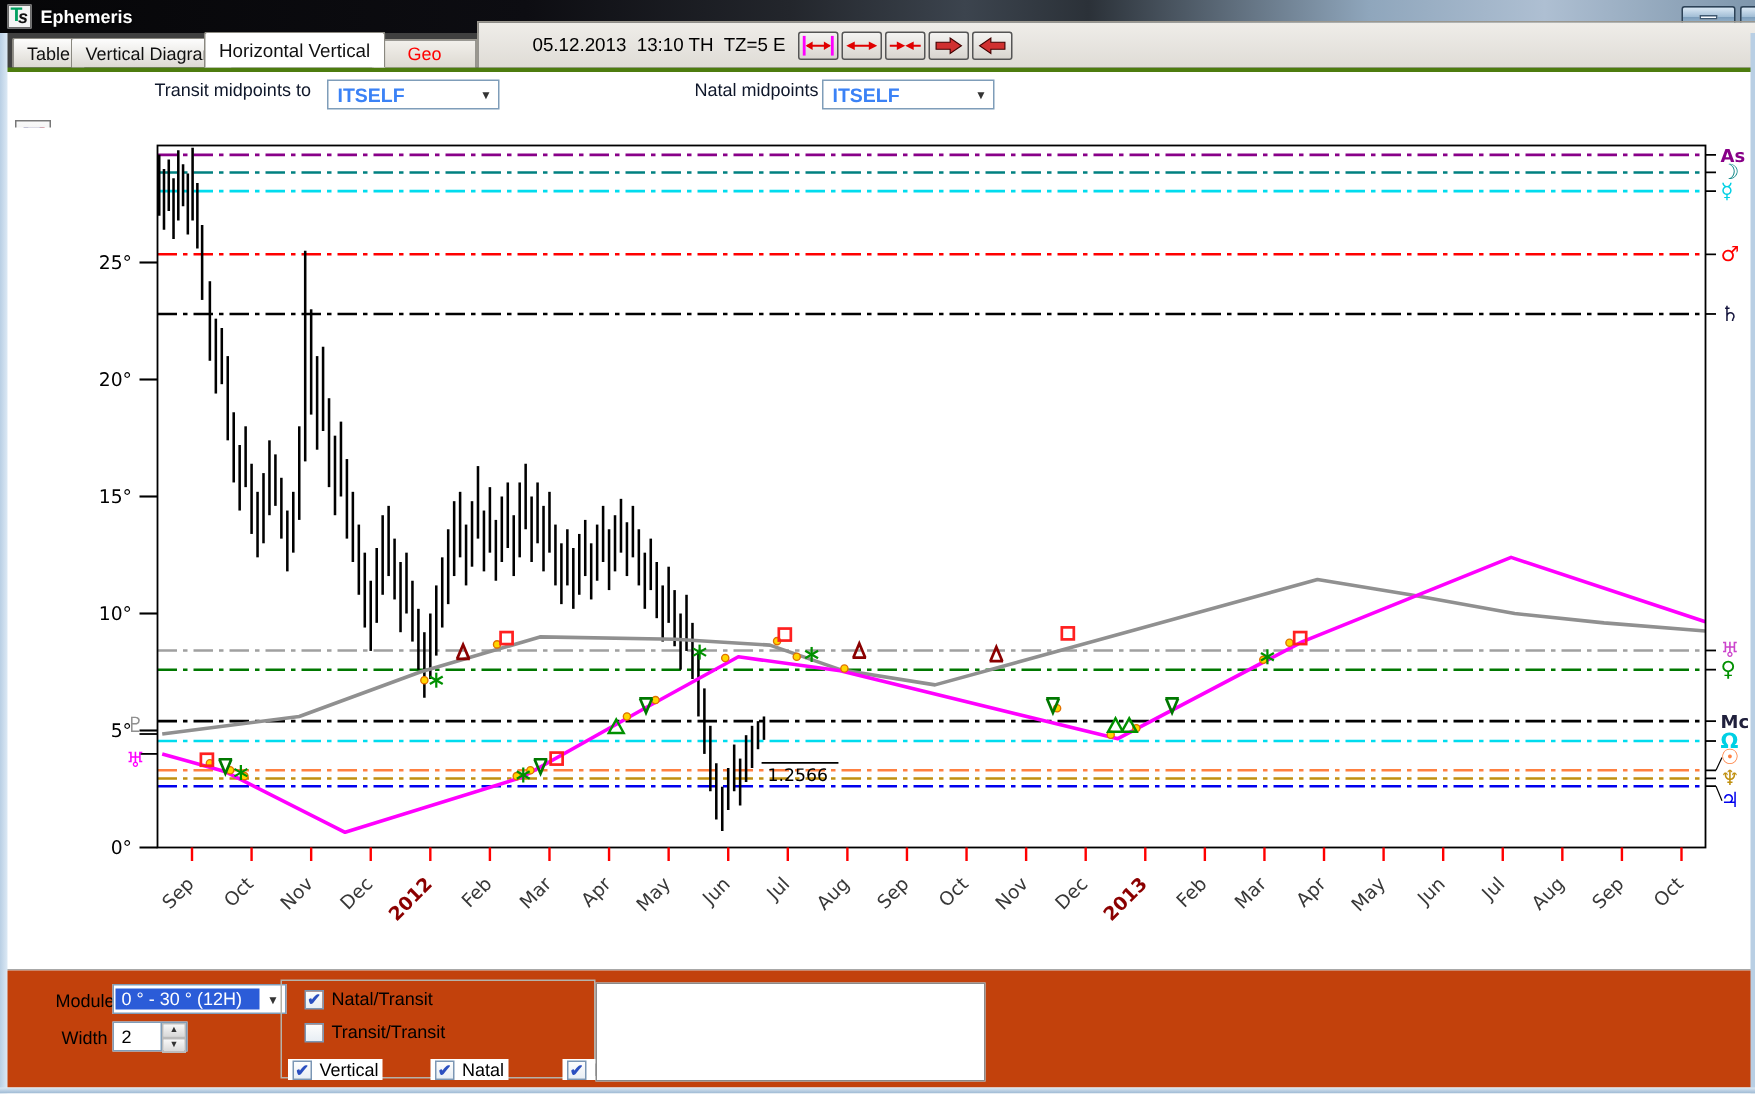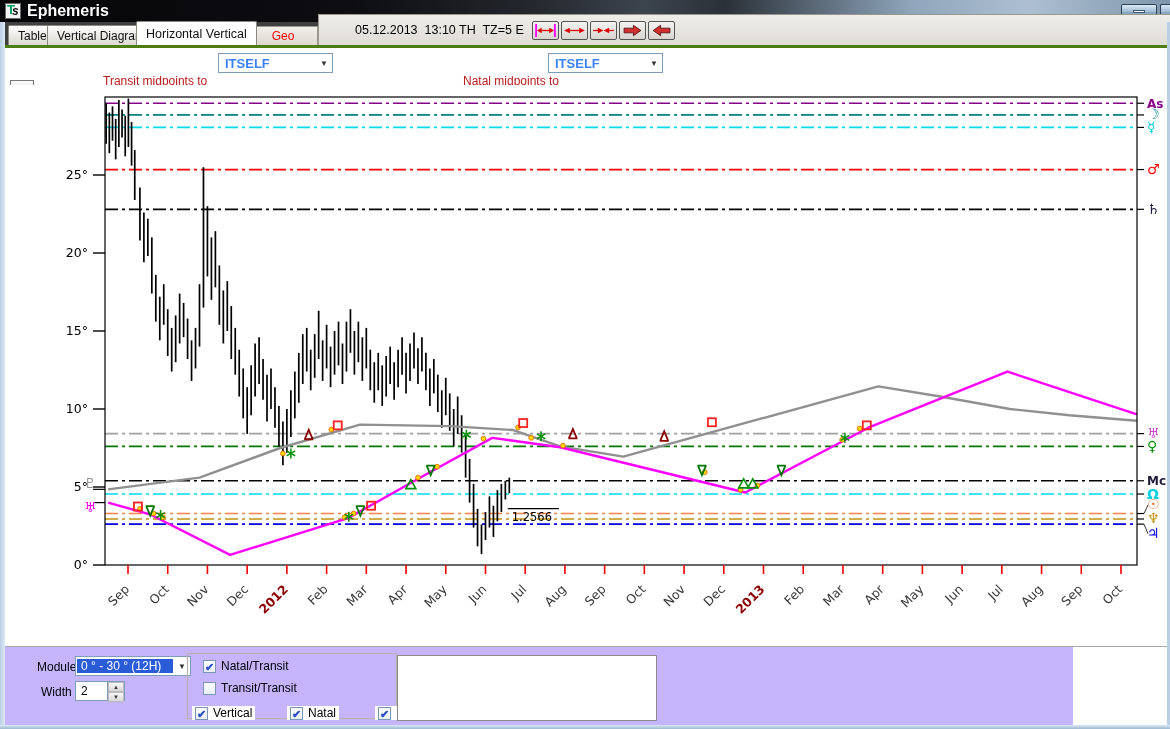--- a/index.html
+++ b/index.html
@@ -6,21 +6,21 @@
   html,body { width:1170px; height:729px; overflow:hidden; }
   body { font-family:"Liberation Sans", sans-serif; background:#FFFFFF; position:relative; }
 
   
   .titlebar { position:absolute; left:0; top:0; width:1170px; height:22px;
     background:linear-gradient(90deg,#060608 0%,#0d0d12 30%,#23262c 45%,#3c444e 55%,#2b3138 62%,#8fa6bc 78%,#aebfd2 88%,#7e96ac 100%);
     display:flex; align-items:center; }
   .app-icon { width:16px; height:16px; margin-left:5px; background:#f4f4f4; border:1px solid #6a6a6a; position:relative; }
   .app-icon .t { position:absolute; left:1px; top:-2px; color:#00a060; font-weight:bold; font-size:13px; }
   .app-icon .s { position:absolute; left:6px; top:0px; color:#101010; font-weight:bold; font-size:12px; font-style:italic; }
-  .title-text { color:#ffffff; font-weight:bold; font-size:16px; margin-left:6px; text-shadow:0 1px 2px #000; }
+  .title-text { color:#ffffff; font-weight:bold; font-size:12px; margin-left:6px; text-shadow:0 1px 2px #000; }
   .btn-min { position:absolute; right:13px; top:4px; width:36px; height:15px; border:1px solid #2d4257; border-radius:2px;
     background:linear-gradient(#dce9f5,#9fbcd4 50%,#7e9fbc 51%,#a9c2d8); display:flex; align-items:center; justify-content:center; }
   .btn-min .dash { width:12px; height:3px; background:#f8fbff; border:1px solid #3e5871; }
   .btn-part { position:absolute; right:0; top:4px; width:10px; height:15px; border:1px solid #2d4257; border-right:none; border-radius:2px 0 0 2px;
     background:linear-gradient(#dce9f5,#9fbcd4 50%,#7e9fbc 51%,#a9c2d8); }
 
   
   .tabstrip { position:absolute; left:0; top:22px; width:1170px; height:26px; background:#404040; border-bottom:3px solid #4d7c0f; }
   .tab { position:absolute; bottom:0; height:20px; padding:0 9px; background:linear-gradient(#fdfdfd,#dcd9d2);
     border:1px solid #8a8880; border-bottom:none; border-radius:2px 2px 0 0; font-size:12px; color:#101010;
@@ -31,35 +31,35 @@
     color:#ff0000; font-size:12px; }
   .date-seg { position:absolute; bottom:0; height:31px; left:318px; width:852px; background:linear-gradient(#efede9,#dfdcd6);
     border-top:1px solid #9a978f; border-left:1px solid #9a978f; display:flex; align-items:center; }
   .datetime { font-size:12.5px; color:#000; margin-left:36px; white-space:pre; }
   .navbtn { width:27px; height:19px; margin-left:2px; border:1px solid #555; border-radius:2px;
     background:linear-gradient(#f4f3f1,#d8d5cf); display:flex; align-items:center; justify-content:center; }
   .navbtn:first-of-type { margin-left:8px; }
 
   
   .mid-row { position:absolute; left:0; top:48px; width:1170px; height:32px; background:#fff; }
-  .mid-label { position:absolute; font-size:12px; color:#b91c1c; top:26px; }
+  .mid-label { position:absolute; font-size:12px; color:#0f172a; top:5px; }
   .combo { position:absolute; height:20px; background:#fff; border:1px solid #7F9DB9; display:flex; align-items:center; }
   .combo .sel { flex:1; font-size:13px; font-weight:bold; padding-left:6px; color:#3b82f6; white-space:nowrap; overflow:hidden; }
   .combo .arrow { width:16px; text-align:center; font-size:8px; color:#333; }
 
   
   .save-btn { position:absolute; left:10px; top:80px; width:24px; height:24px; border:1px solid #777;
     background:linear-gradient(#fafafa,#dcdcdc); display:flex; align-items:center; justify-content:center; }
 
   
   .chart-wrap { position:absolute; left:0; top:85px; width:996px; height:560px; background:#fff; }
   .sep-bottom { position:absolute; left:0; top:646px; width:1170px; height:1px; background:#a8a8a8; }
 
   
-  .bottom { position:absolute; left:0; top:647px; width:1073px; height:78px; background:#c4b5fd; }
+  .bottom { position:absolute; left:0; top:647px; width:1170px; height:78px; background:#c2410c; }
   .lbl { position:absolute; font-size:12px; color:#000; }
   .module-combo { left:75px; top:9px; width:116px;justify-content:flex-end; }
   .module-combo .sel { background:#2B5CD8; color:#fff; font-weight:normal; font-size:12px; margin:1px; padding-left:4px; }
   .spinner { position:absolute; left:75px; top:34px; width:50px; height:20px; border:1px solid #7F9DB9; background:#fff; display:flex; }
   .spinner .val { flex:1; font-size:12px; padding:2px 0 0 5px; }
   .spinner .ud { width:17px; border-left:1px solid #7F9DB9; display:flex; flex-direction:column; }
   .spinner .ud div { flex:1; font-size:6px; line-height:8px; text-align:center; color:#333; background:linear-gradient(#f8f8f8,#d8d8d8); border:1px solid #bbb; }
   .groupbox { position:absolute; border:1px solid #b5b2aa; }
   .gb1 { left:187px; top:6px; width:210px; height:66px; }
   .gb2 { left:397px; top:8px; width:260px; height:66px; background:#fff; border:1px solid #8a8a8a; }

